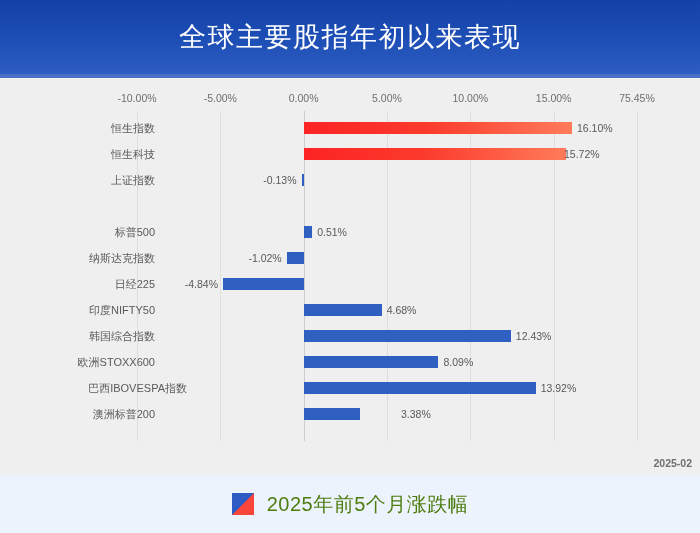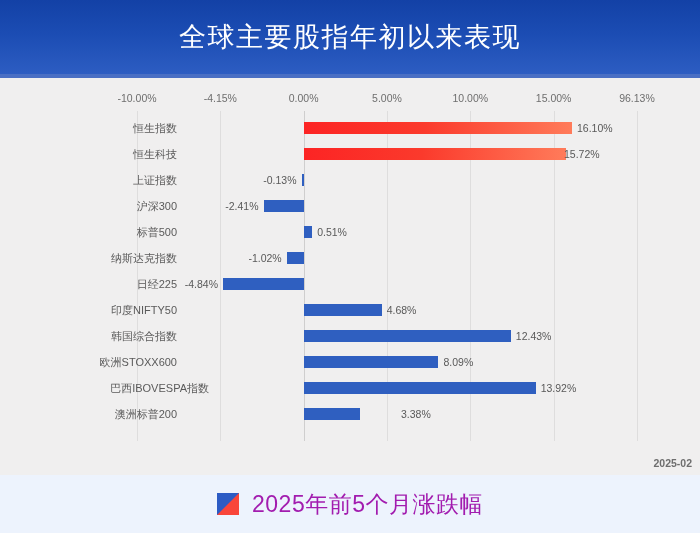--- a/index.html
+++ b/index.html
@@ -99,21 +99,21 @@
 
   
   .bar-row {
     position: absolute;
     left: 0;
     width: 700px;
     height: 26px;
   }
   .cat-label {
     position: absolute;
-    right: 523px; 
+    right: 545px; 
     top: 0;
     height: 26px;
     line-height: 26px;
     font-size: 11px;
     color: #5a5a5a;
     white-space: nowrap;
     text-align: right;
   }
   .bar {
     position: absolute;
@@ -159,47 +159,47 @@
     justify-content: center;
     gap: 13px;
   }
   #footer-logo {
     width: 22px;
     height: 22px;
     flex: none;
     display: block;
   }
   #footer-text {
-    color: #a21caf;
-    font-size: 23px;
+    color: #4d7c0f;
+    font-size: 20px;
     font-weight: 400;
     letter-spacing: 0.5px;
     white-space: nowrap;
     line-height: 1;
   }
 </style>
 </head>
 <body>
 
 <div id="page">
 
   <div id="header-banner">
     <div id="header-title">全球主要股指年初以来表现</div>
   </div>
   <div id="header-underline"></div>
 
   <div id="chart-panel">
     <div id="x-axis-labels">
         <div class="x-tick-label" style="left: 137px;">-10.00%</div>
-        <div class="x-tick-label" style="left: 220.333px;">-4.15%</div>
+        <div class="x-tick-label" style="left: 220.333px;">-5.00%</div>
         <div class="x-tick-label" style="left: 303.667px;">0.00%</div>
         <div class="x-tick-label" style="left: 387px;">5.00%</div>
         <div class="x-tick-label" style="left: 470.333px;">10.00%</div>
         <div class="x-tick-label" style="left: 553.667px;">15.00%</div>
-        <div class="x-tick-label" style="left: 637px;">96.13%</div>
+        <div class="x-tick-label" style="left: 637px;">75.45%</div>
       </div>
     <div id="plot-area">
         <div class="gridline" style="left: 137px;"></div>
         <div class="gridline" style="left: 220px;"></div>
         <div class="gridline zero" style="left: 304px;"></div>
         <div class="gridline" style="left: 387px;"></div>
         <div class="gridline" style="left: 470px;"></div>
         <div class="gridline" style="left: 554px;"></div>
         <div class="gridline" style="left: 637px;"></div>
         <div class="bar-row" style="top: 4px;">
@@ -210,25 +210,20 @@
         <div class="bar-row" style="top: 30px;">
           <div class="cat-label">恒生科技</div>
           <div class="bar pos-red" style="left: 303.667px; width: 262px;"></div>
           <div class="val-label" style="left: 564px;">15.72%</div>
         </div>
         <div class="bar-row" style="top: 56px;">
           <div class="cat-label">上证指数</div>
           <div class="bar neg-blue" style="left: 301.5px; width: 2.16667px;"></div>
           <div class="val-label" style="right: 403.5px;">-0.13%</div>
         </div>
-        <div class="bar-row" style="top: 82px;">
-          <div class="cat-label">沪深300</div>
-          <div class="bar neg-blue" style="left: 263.5px; width: 40.1667px;"></div>
-          <div class="val-label" style="right: 441.5px;">-2.41%</div>
-        </div>
         <div class="bar-row" style="top: 108px;">
           <div class="cat-label">标普500</div>
           <div class="bar pos-blue" style="left: 303.667px; width: 8.5px;"></div>
           <div class="val-label" style="left: 317.167px;">0.51%</div>
         </div>
         <div class="bar-row" style="top: 134px;">
           <div class="cat-label">纳斯达克指数</div>
           <div class="bar neg-blue" style="left: 286.667px; width: 17px;"></div>
           <div class="val-label" style="right: 418.333px;">-1.02%</div>
         </div>

